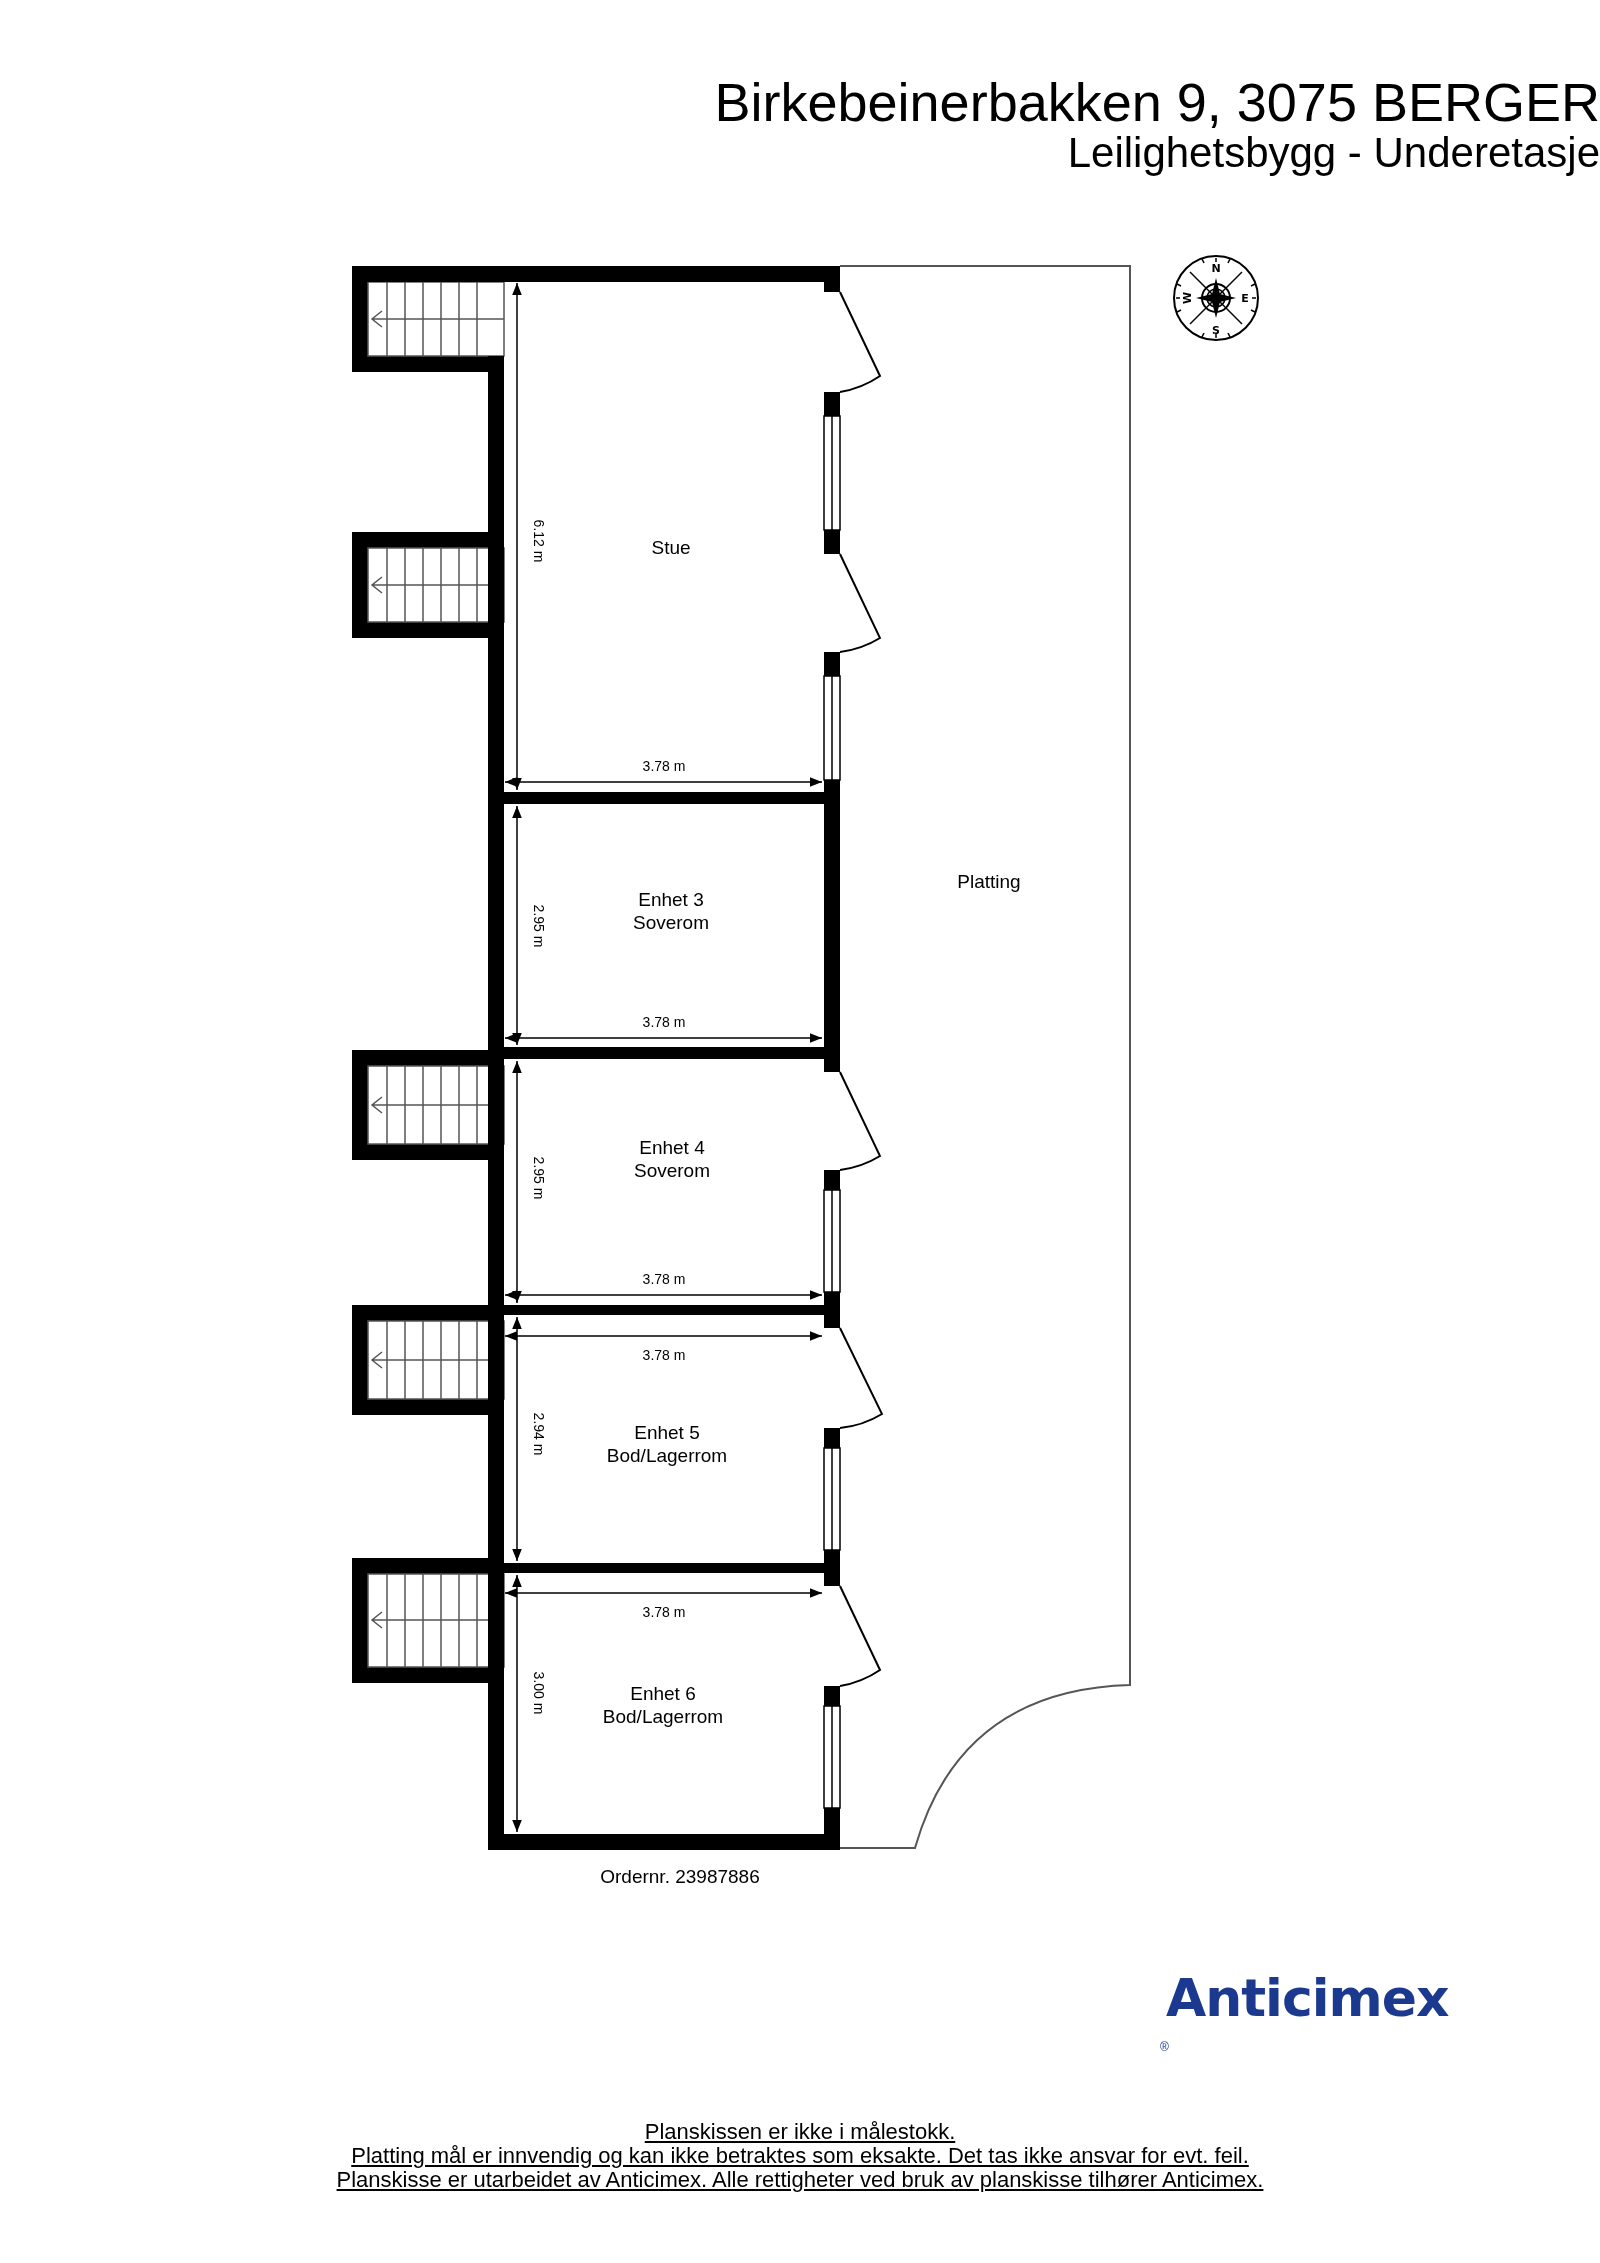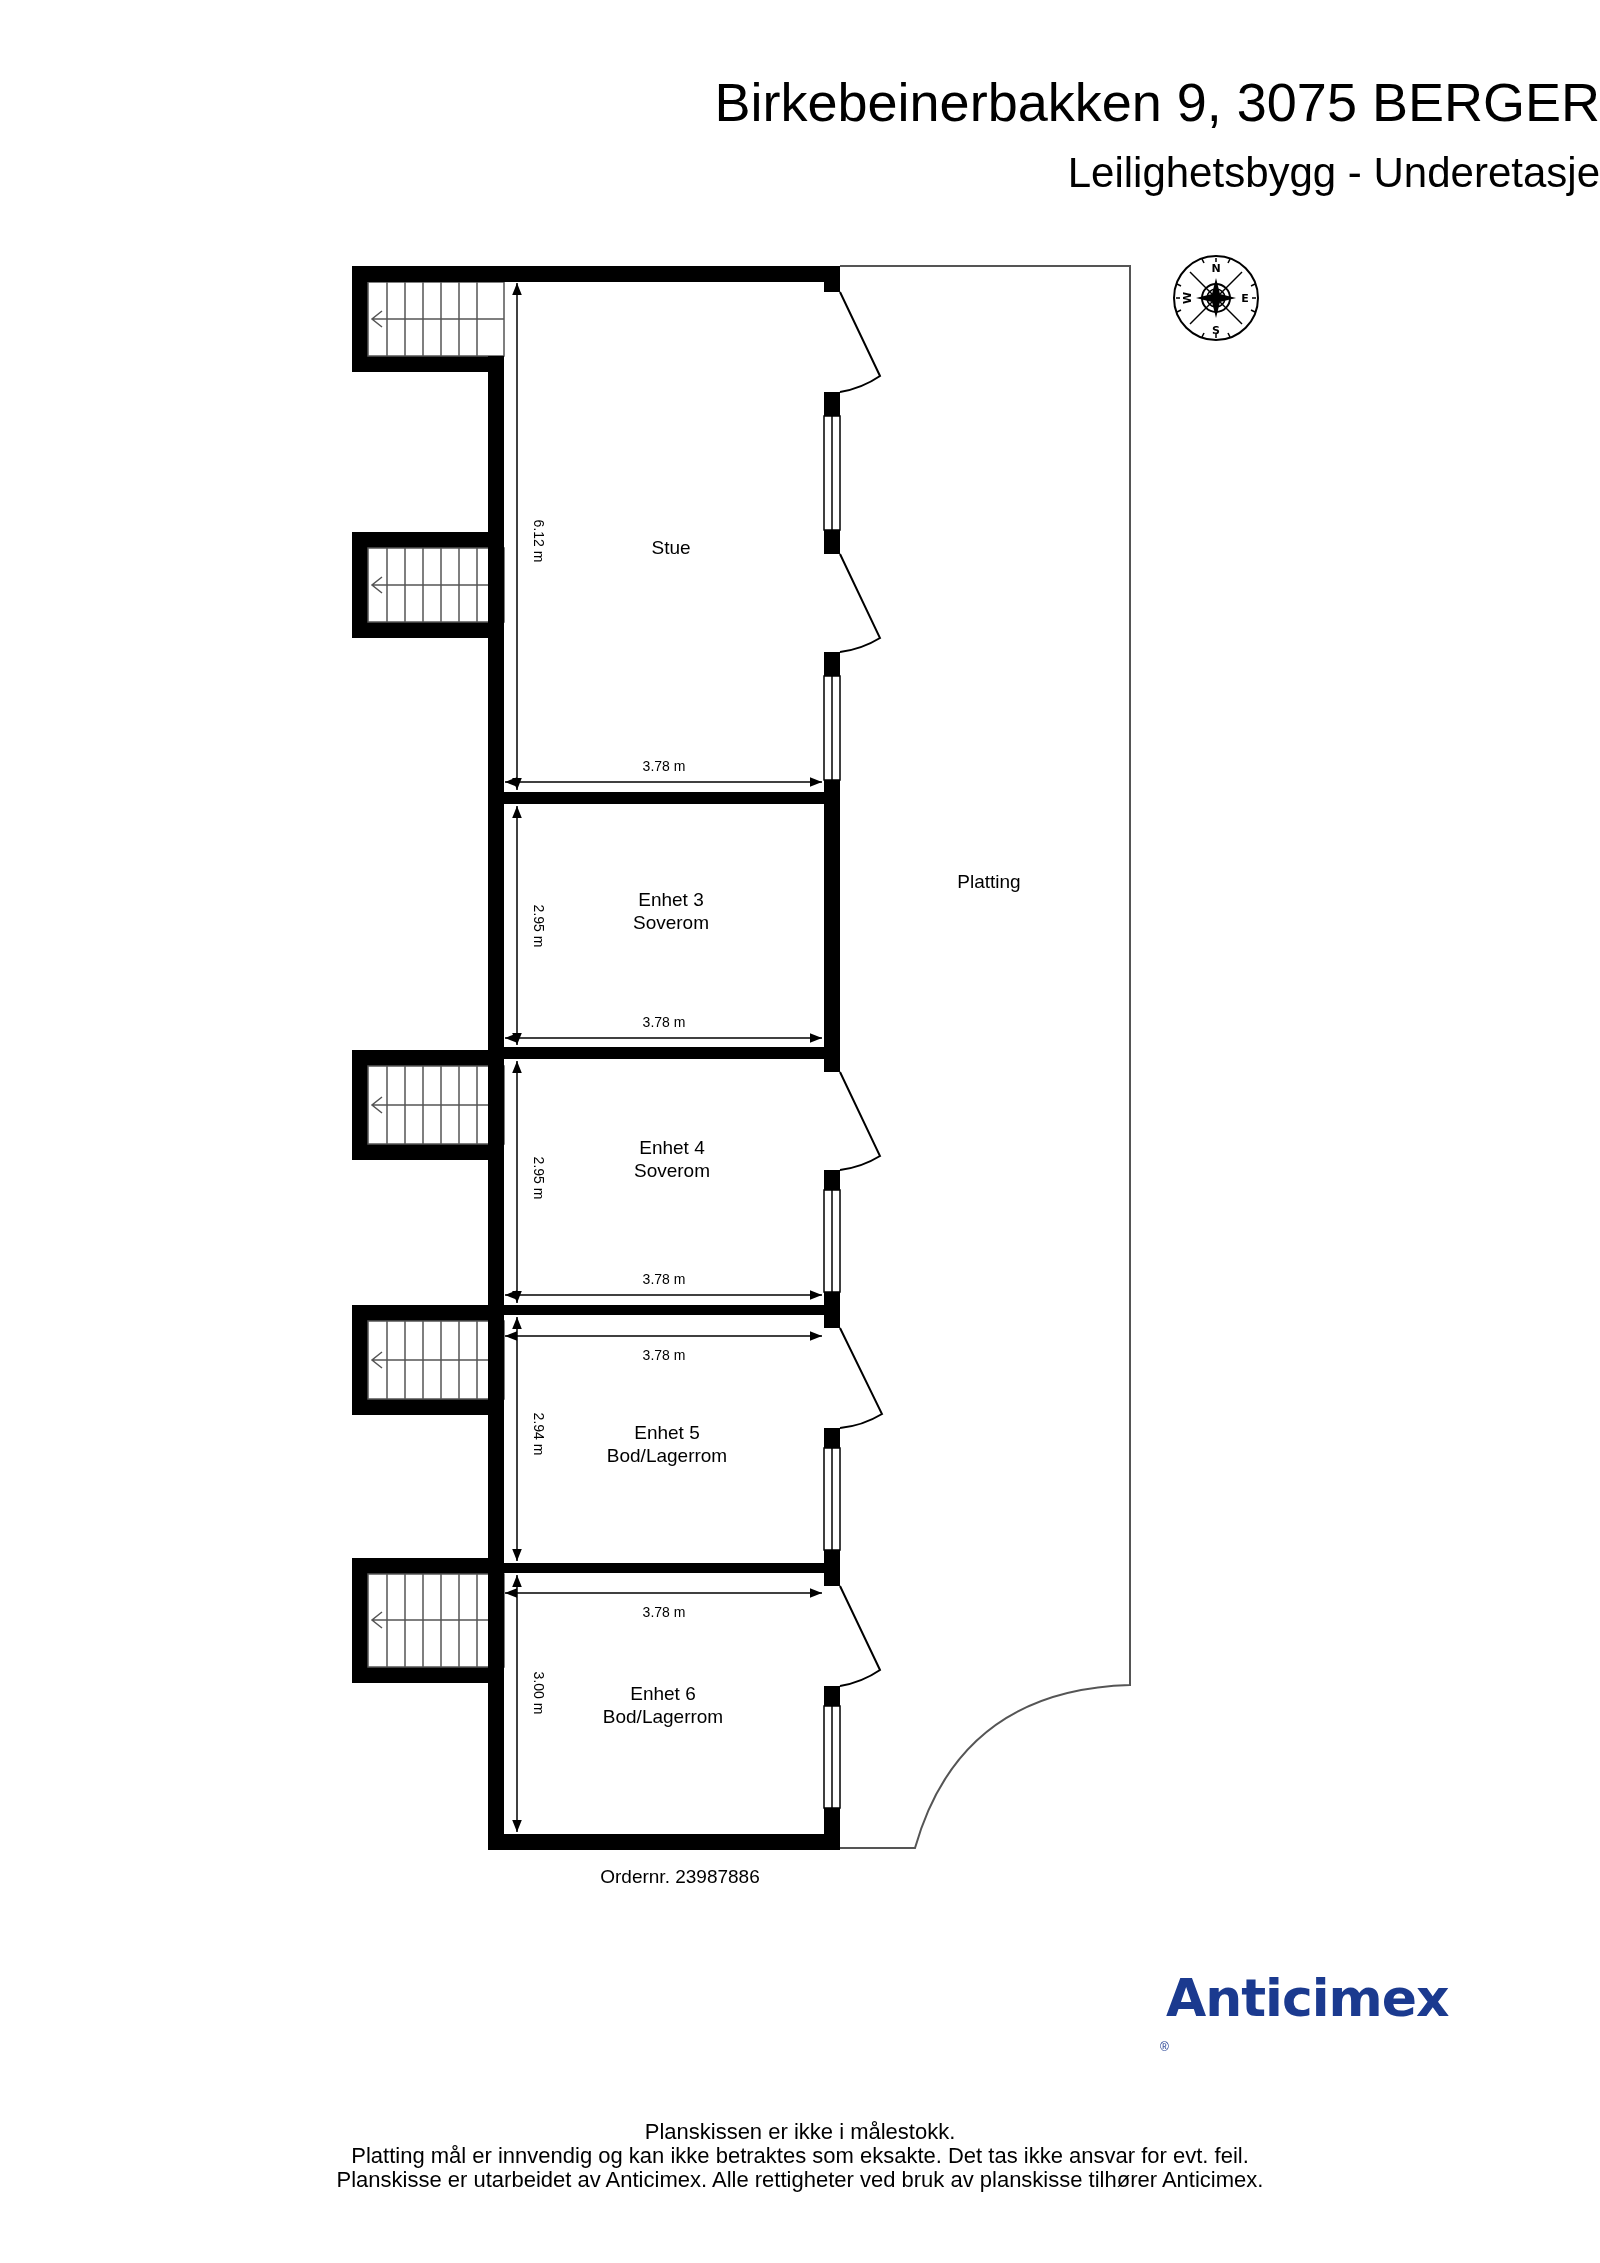--- a/index.html
+++ b/index.html
@@ -1,26 +1,26 @@
 <!DOCTYPE html>
 <html><head>
 <meta charset="utf-8">
 <style>
   html, body { margin: 0; padding: 0; background: #ffffff; }
   body { width: 1600px; height: 2263px; position: relative; overflow: hidden;
          font-family: "Liberation Sans", sans-serif; color: #000; }
   .title { position: absolute; left: 0; width: 1600px; text-align: right; }
   #t1 { top: 72px; font-size: 54px; line-height: 60px; }
-  #t2 { top: 148px; font-size: 42px; line-height: 50px; }
+  #t2 { top: 128px; font-size: 42px; line-height: 50px; }
   svg#plan { position: absolute; left: 0; top: 0; }
   .order { position: absolute; top: 1866px; left: 500px; width: 360px; text-align: center; font-size: 19px; }
   .logo { position: absolute; left: 1158px; top: 1968px; height: 70px; display: flex; align-items: center; flex-direction: column; }
   .logo-text { font-family: "DejaVu Sans", sans-serif; font-weight: bold; color: #1b3a8f; font-size: 52px; letter-spacing: -1px; margin-left: 8px; }
   .logo-reg { font-size: 12px; color: #1b3a8f; align-self: flex-start; margin-top: 12px; margin-left: 2px; }
-  .footer { position: absolute; left: 0; width: 1600px; text-align: center; top: 2120px; font-size: 22px; line-height: 24px; }
+  .footer { position: absolute; left: 0; width: 1600px; text-align: center; top: 2120px; font-size: 22px; line-height: 24px; text-decoration: underline; }
 </style>
 </head>
 <body>
 
 <div class="title" id="t1">Birkebeinerbakken 9, 3075 BERGER</div>
 <div class="title" id="t2">Leilighetsbygg - Underetasje</div>
 
 <svg id="plan" width="1600" height="2263" viewBox="0 0 1600 2263" xmlns="http://www.w3.org/2000/svg">
   <defs>
     <marker id="arr" viewBox="0 0 10 10" refX="10" refY="5" markerWidth="8" markerHeight="8" orient="auto-start-reverse">

